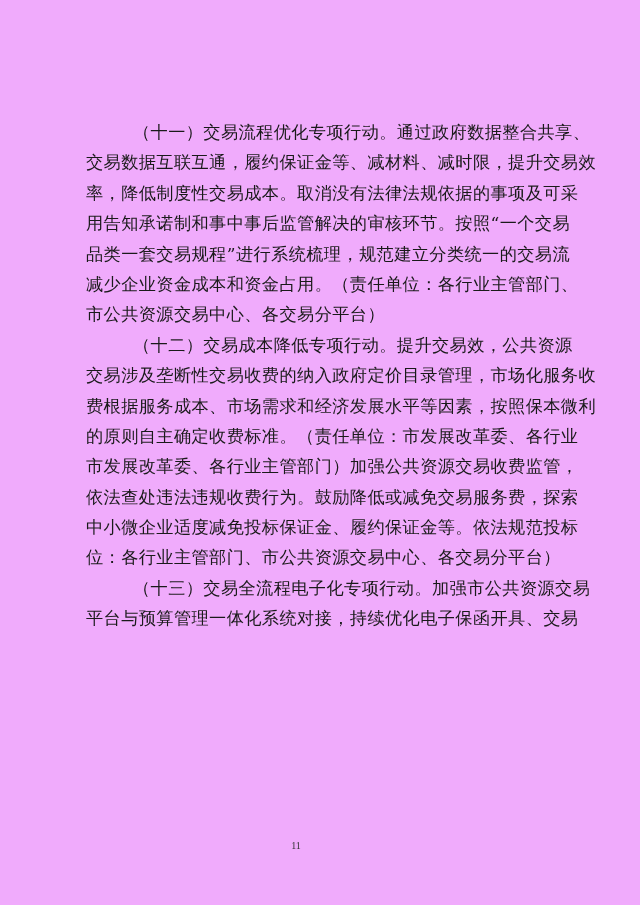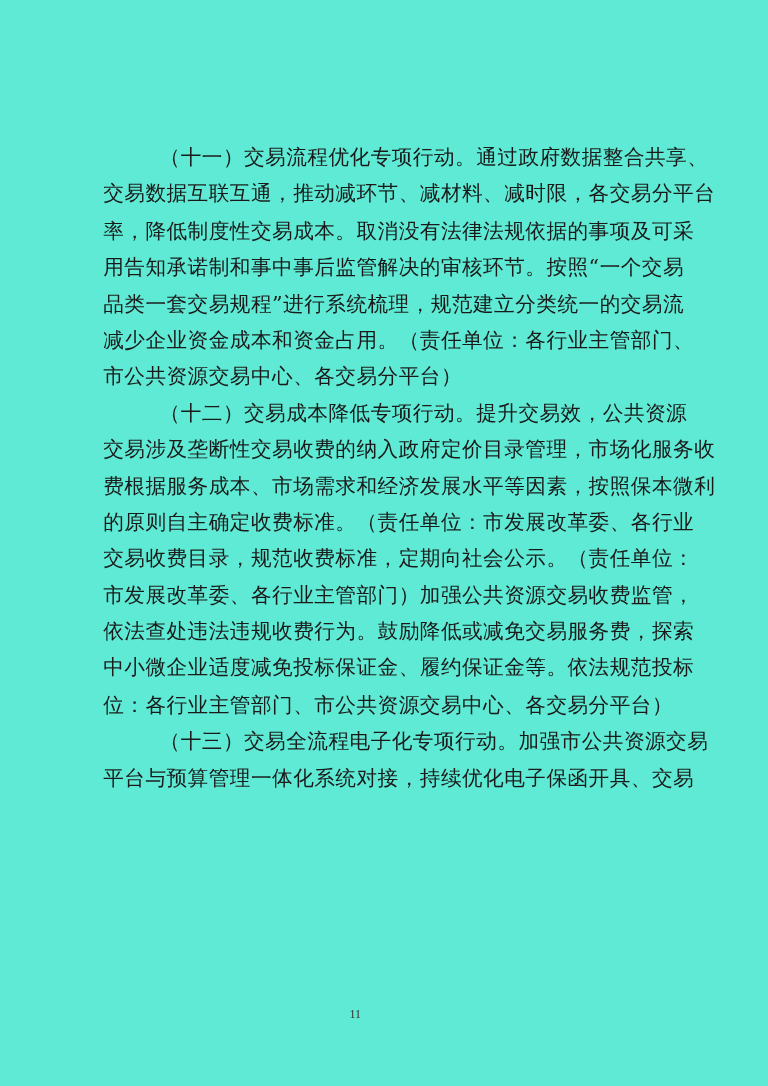--- a/index.html
+++ b/index.html
@@ -1,51 +1,50 @@
 <!DOCTYPE html>
 <html><head>
 <meta charset="utf-8">
 <style>
   html, body { margin: 0; padding: 0; }
   body {
     width: 640px; height: 905px; background: #ffffff; position: relative; overflow: hidden;
     font-family: "DejaVu Serif", "Liberation Serif", serif;
     color: #1a1a1a;
   }
-  .page { position: absolute; left: 0; top: 0; width: 640px; height: 905px; background: #5eead4; }
+  .page { position: absolute; left: 0; top: 0; width: 640px; height: 905px; background: #f0abfc; }
   .body-text { position: absolute; left: 86px; top: 117px; width: 472px; }
   .line {
     height: 30.4px; line-height: 30.4px; font-size: 17.2px;
     white-space: nowrap; text-align: justify; text-align-last: justify;
     letter-spacing: 0.4px;
   }
   .line.last { text-align-last: left; }
   .line.indent { padding-left: 47px; }
   .page-number {
     position: absolute; left: 0; width: 592px; top: 840px; text-align: center;
     font-size: 10px; color: #333; font-family: "Liberation Serif", serif;
   }
 </style>
 </head>
 <body>
 
 <div class="page">
   <div class="body-text">
     <div class="line indent">（十一）交易流程优化专项行动。通过政府数据整合共享、</div>
-    <div class="line">交易数据互联互通，推动减环节、减材料、减时限，各交易分平台</div>
+    <div class="line">交易数据互联互通，履约保证金等、减材料、减时限，提升交易效</div>
     <div class="line">率，降低制度性交易成本。取消没有法律法规依据的事项及可采</div>
     <div class="line">用告知承诺制和事中事后监管解决的审核环节。按照“一个交易</div>
     <div class="line">品类一套交易规程”进行系统梳理，规范建立分类统一的交易流</div>
     <div class="line">减少企业资金成本和资金占用。（责任单位：各行业主管部门、</div>
     <div class="line last">市公共资源交易中心、各交易分平台）</div>
     <div class="line indent">（十二）交易成本降低专项行动。提升交易效，公共资源</div>
     <div class="line">交易涉及垄断性交易收费的纳入政府定价目录管理，市场化服务收</div>
     <div class="line">费根据服务成本、市场需求和经济发展水平等因素，按照保本微利</div>
     <div class="line">的原则自主确定收费标准。（责任单位：市发展改革委、各行业</div>
-    <div class="line">交易收费目录，规范收费标准，定期向社会公示。（责任单位：</div>
     <div class="line">市发展改革委、各行业主管部门）加强公共资源交易收费监管，</div>
     <div class="line">依法查处违法违规收费行为。鼓励降低或减免交易服务费，探索</div>
     <div class="line">中小微企业适度减免投标保证金、履约保证金等。依法规范投标</div>
     <div class="line last">位：各行业主管部门、市公共资源交易中心、各交易分平台）</div>
     <div class="line indent">（十三）交易全流程电子化专项行动。加强市公共资源交易</div>
     <div class="line">平台与预算管理一体化系统对接，持续优化电子保函开具、交易</div>
   </div>
   <div class="page-number">11</div>
 </div>
 

